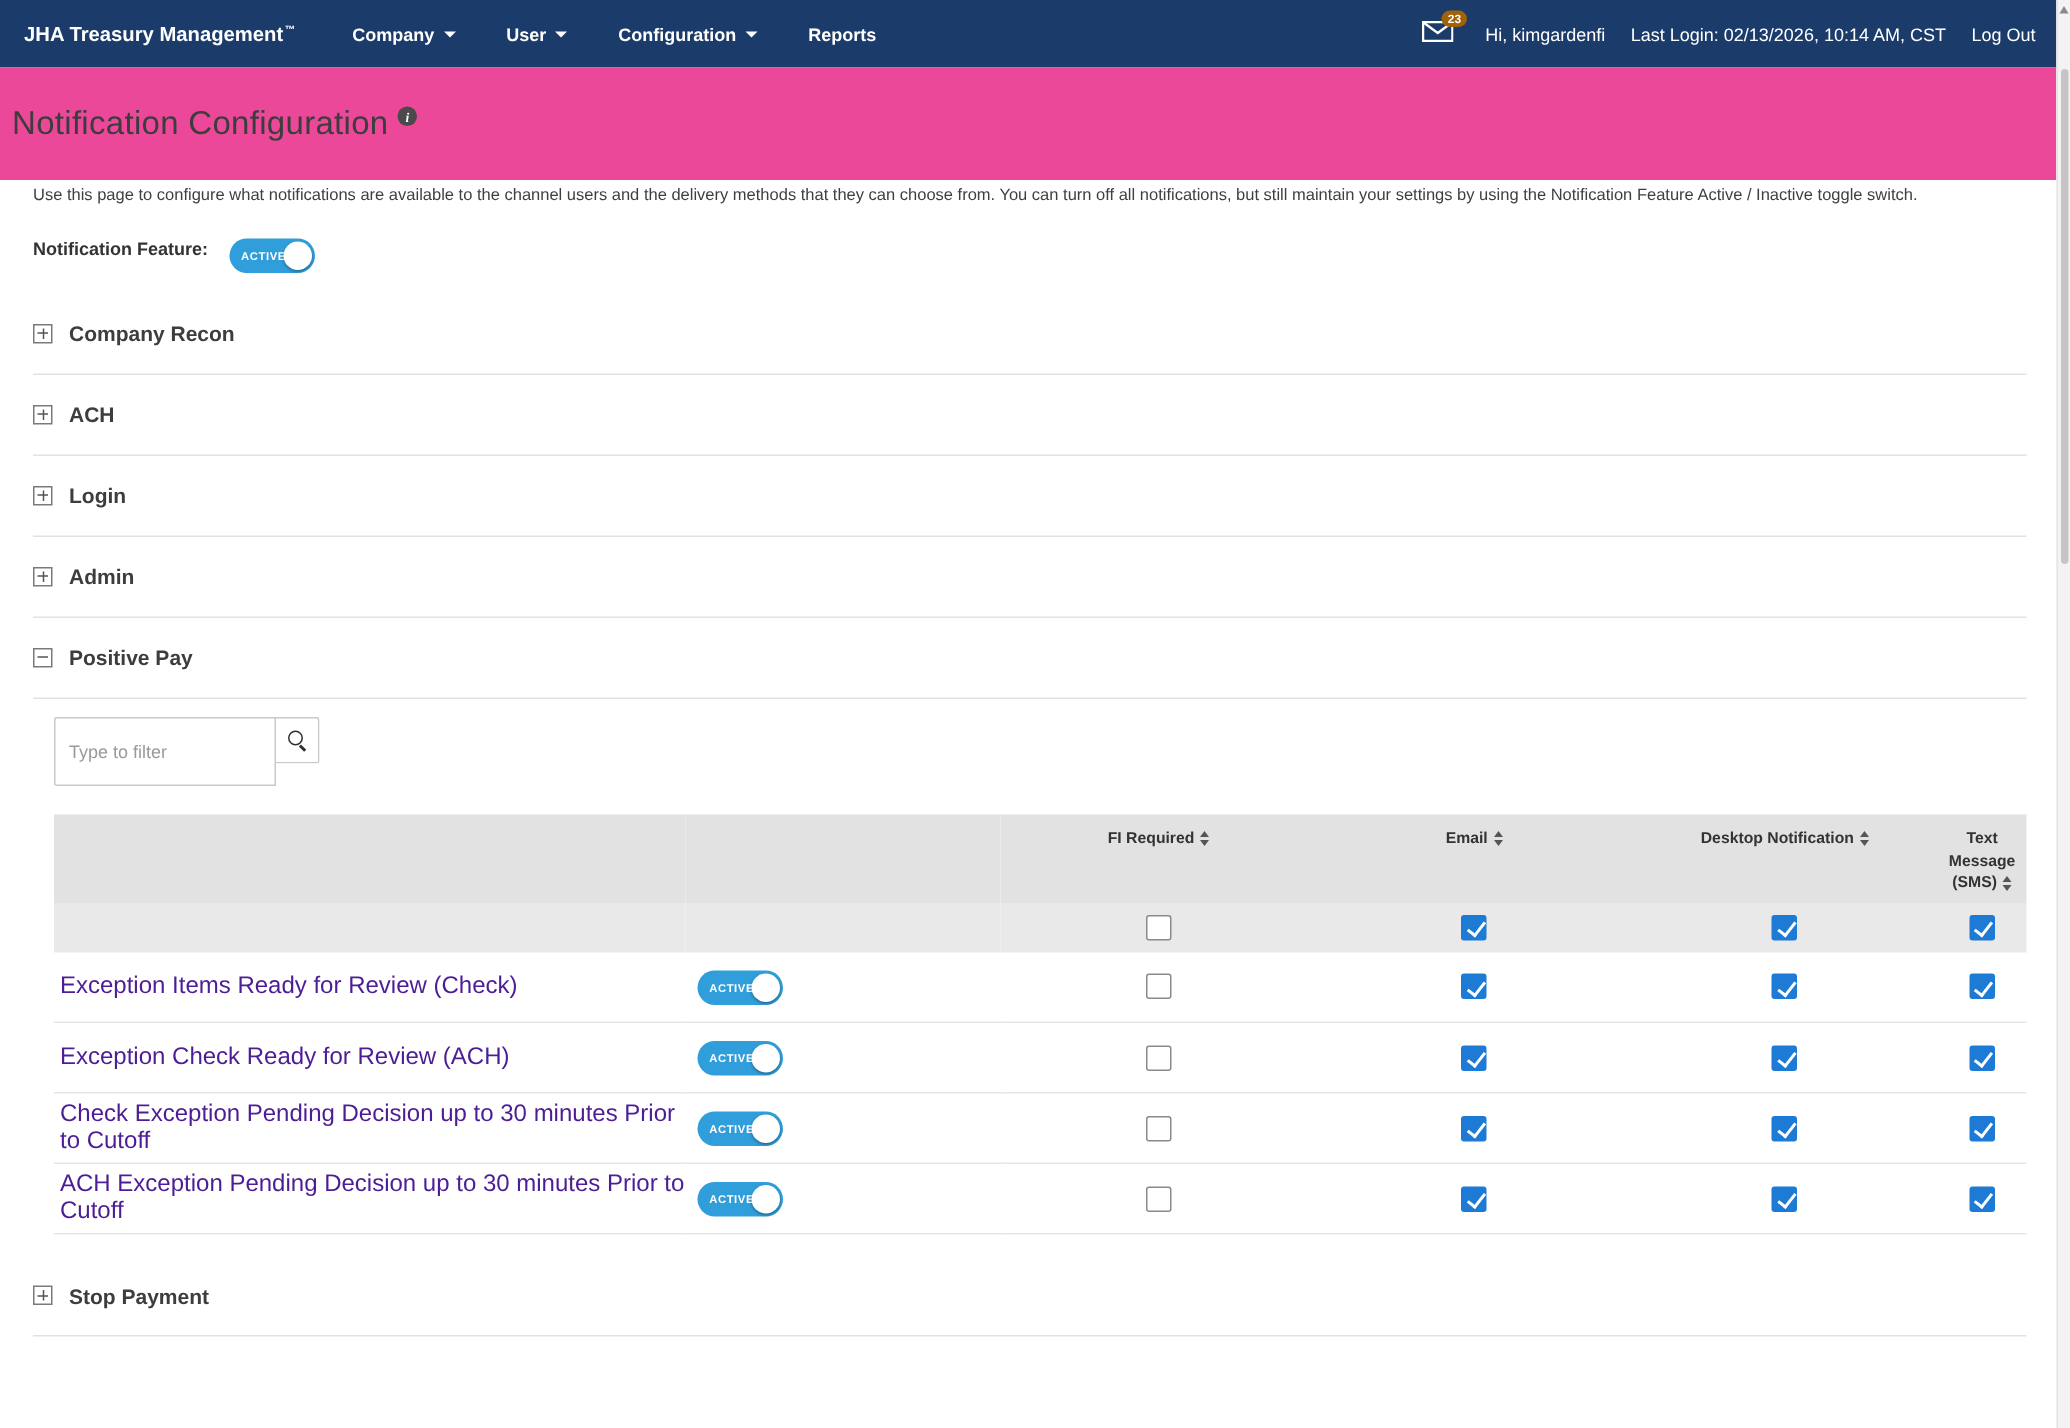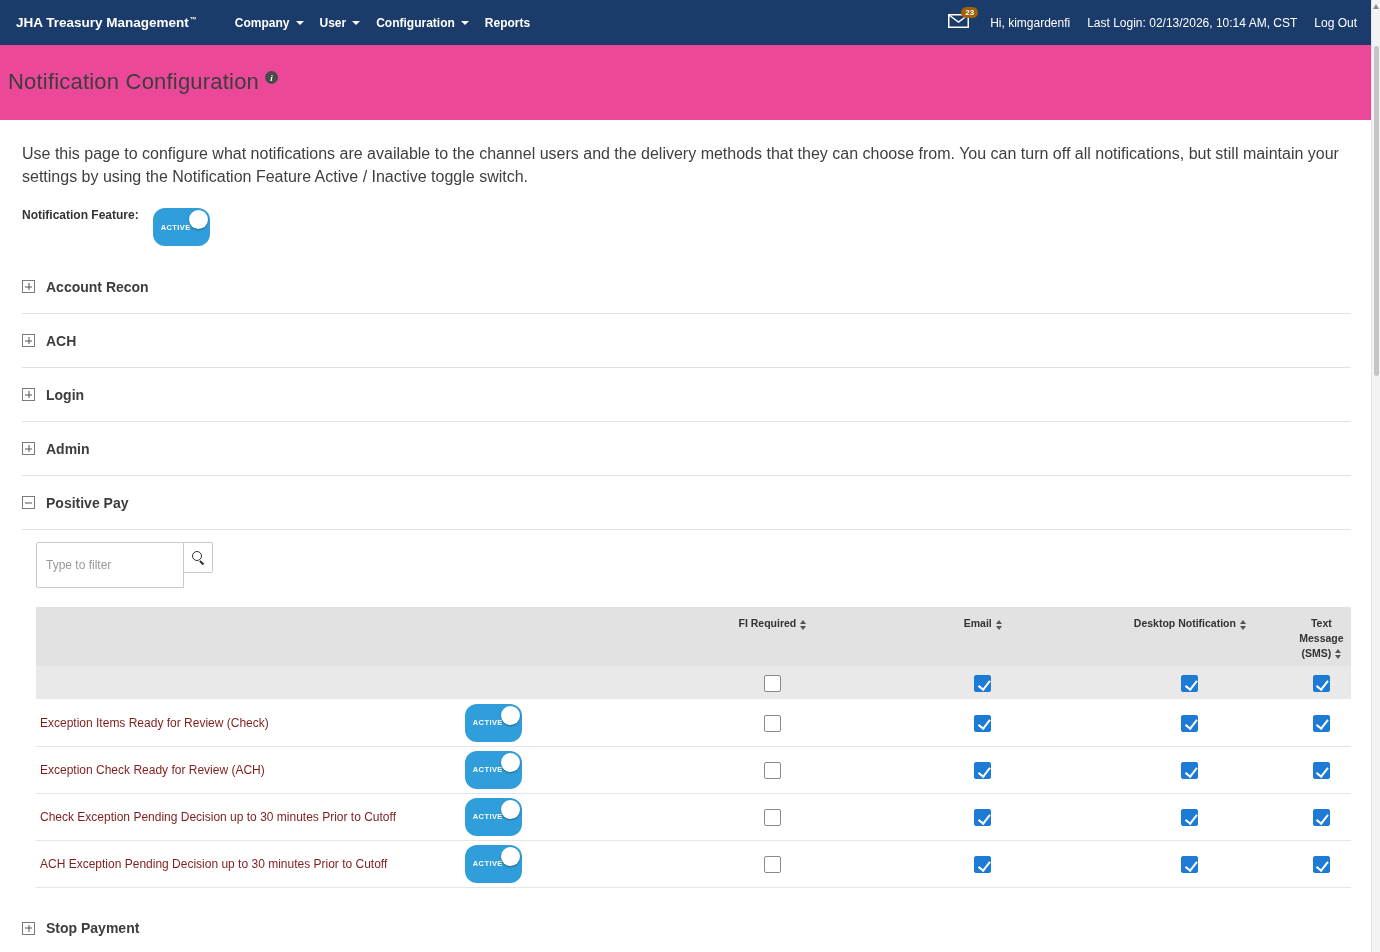--- a/index.html
+++ b/index.html
@@ -6,46 +6,46 @@
   html, body { width: 1380px; height: 952px; overflow: hidden; background: #fff;
     font-family: "Liberation Sans", sans-serif; }
 
   .page { width: 1371px; height: 952px; overflow: hidden; position: relative; }
 
   
   .topbar { height: 45px; background: #1b3b6b; display: flex; align-items: center;
     padding: 0 14px 0 16px; color: #fff; }
   .brand { font-size: 13.5px; font-weight: bold; white-space: nowrap; cursor: pointer; }
   .brand-mark { font-size: 7px; vertical-align: super; margin-left: 1px; }
-  .nav-items { display: flex; align-items: center; gap: 16px; margin-left: 38px; }
+  .nav-items { display: flex; align-items: center; gap: 34px; margin-left: 38px; }
   .nav-item { font-size: 12px; font-weight: bold; cursor: pointer; white-space: nowrap; display:flex; align-items:center; }
   .caret { display: inline-block; margin-left: 6px; border-left: 4px solid transparent;
     border-right: 4px solid transparent; border-top: 4px solid #fff; }
   .nav-right { margin-left: auto; display: flex; align-items: center; gap: 17px; font-size: 12px; }
   .mail-wrap { position: relative; cursor: pointer; margin-right: 4px; }
   .badge { position: absolute; top: -7px; right: -9px; background: #a16207; color: #fff;
     font-size: 8px; font-weight: bold; border-radius: 8px; padding: 1.5px 4px; line-height: 1; }
   .greeting { cursor: pointer; }
   .last-login { white-space: nowrap; }
   .logout { cursor: pointer; white-space: nowrap; }
 
   
   .page-head { background: #ec4899; padding: 24px 20px 25px 8px; display: flex; align-items: flex-start; }
   .page-head h1 { font-size: 22px; font-weight: 400; color: #3d3d3d; letter-spacing: .2px; }
   .info-icon { width: 13px; height: 13px; border-radius: 50%; background: #4a4a4a; color: #fff;
     font-size: 9px; font-weight: bold; display: inline-flex; align-items: center; justify-content: center;
     margin: 2px 0 0 6px; cursor: pointer; font-family: "Liberation Serif", serif; font-style: italic; }
 
   
   .content { padding: 0 20px 0 22px; }
-  .desc { margin-top: 22px; font-size: 16px; color: #3f3f3f; line-height: 1.45; }
+  .desc { margin-top: 3px; font-size: 11px; color: #3f3f3f; line-height: 1.45; }
   .feature-row { margin-top: 20px; display: flex; align-items: flex-start; gap: 14px; }
   .feature-label { font-size: 12px; font-weight: bold; color: #333; }
 
-  .toggle { position: relative; display: inline-flex; align-items: center; width: 57px; height: 38px;
+  .toggle { position: relative; display: inline-flex; align-items: center; width: 57px; height: 23px;
     border-radius: 12px; background: #2f9eda; cursor: pointer; flex: none; }
   .toggle-text { color: #fff; font-size: 7.5px; font-weight: bold; letter-spacing: .4px; margin-left: 8px; }
   .knob { position: absolute; right: 2px; top: 2px; width: 19px; height: 19px; border-radius: 50%;
     background: #fff; box-shadow: 0 1px 2px rgba(0,0,0,.35); }
 
   
   .sections { margin-top: 14px; }
   .section-header { display: flex; align-items: center; height: 54px;
     border-bottom: 1px solid #e2e2e2; cursor: pointer; }
   .section-header.cut { border-bottom: none; }
@@ -73,21 +73,21 @@
     background: #2f2f2f; transform: rotate(45deg); transform-origin: left center; }
 
   table.notif-table { width: 100%; border-collapse: collapse; margin-top: 19px; table-layout: fixed; }
   .header-row th { background: #e2e2e2; height: 59px; vertical-align: top; padding-top: 9px;
     font-size: 10.5px; font-weight: bold; color: #333; text-align: center; line-height: 1.4; }
   .header-row th.cell-label, .header-row th.cell-toggle { padding: 0; }
   .select-all-row th { background: #e9e9e9; height: 33px; text-align: center; vertical-align: middle; }
   .cell-check { text-align: center; vertical-align: middle; padding: 0 2px; }
   tbody tr { border-bottom: 1px solid #e5e5e5; }
   tbody td { height: 47px; vertical-align: middle; }
-  .cell-label { font-size: 12px; color: #7f1d1d; text-align: left; padding-left: 4px; }
+  .cell-label { font-size: 16px; color: #4c1d95; text-align: left; padding-left: 4px; }
   .cell-toggle { text-align: left; padding-left: 8px; }
 
   .sort-icon { display: inline-flex; flex-direction: column; gap: 2px; margin-left: 4px;
     vertical-align: middle; }
   .sort-icon::before { content: ""; border-left: 3.5px solid transparent; border-right: 3.5px solid transparent;
     border-bottom: 4px solid #555; }
   .sort-icon::after { content: ""; border-left: 3.5px solid transparent; border-right: 3.5px solid transparent;
     border-top: 4px solid #555; }
 
   .checkbox { width: 17px; height: 17px; border: 1px solid #8a8a8a; border-radius: 2px; background: #fff;
@@ -158,21 +158,21 @@
       <div class="toggle">
         <span class="toggle-text">ACTIVE</span>
         <span class="knob"></span>
       </div>
     </div>
 
     <div class="sections">
 
       <div class="section-header">
         <span class="expander plus"></span>
-        <span class="section-label">Account Recon</span>
+        <span class="section-label">Company Recon</span>
       </div>
 
       <div class="section-header">
         <span class="expander plus"></span>
         <span class="section-label">ACH</span>
       </div>
 
       <div class="section-header">
         <span class="expander plus"></span>
         <span class="section-label">Login</span>

